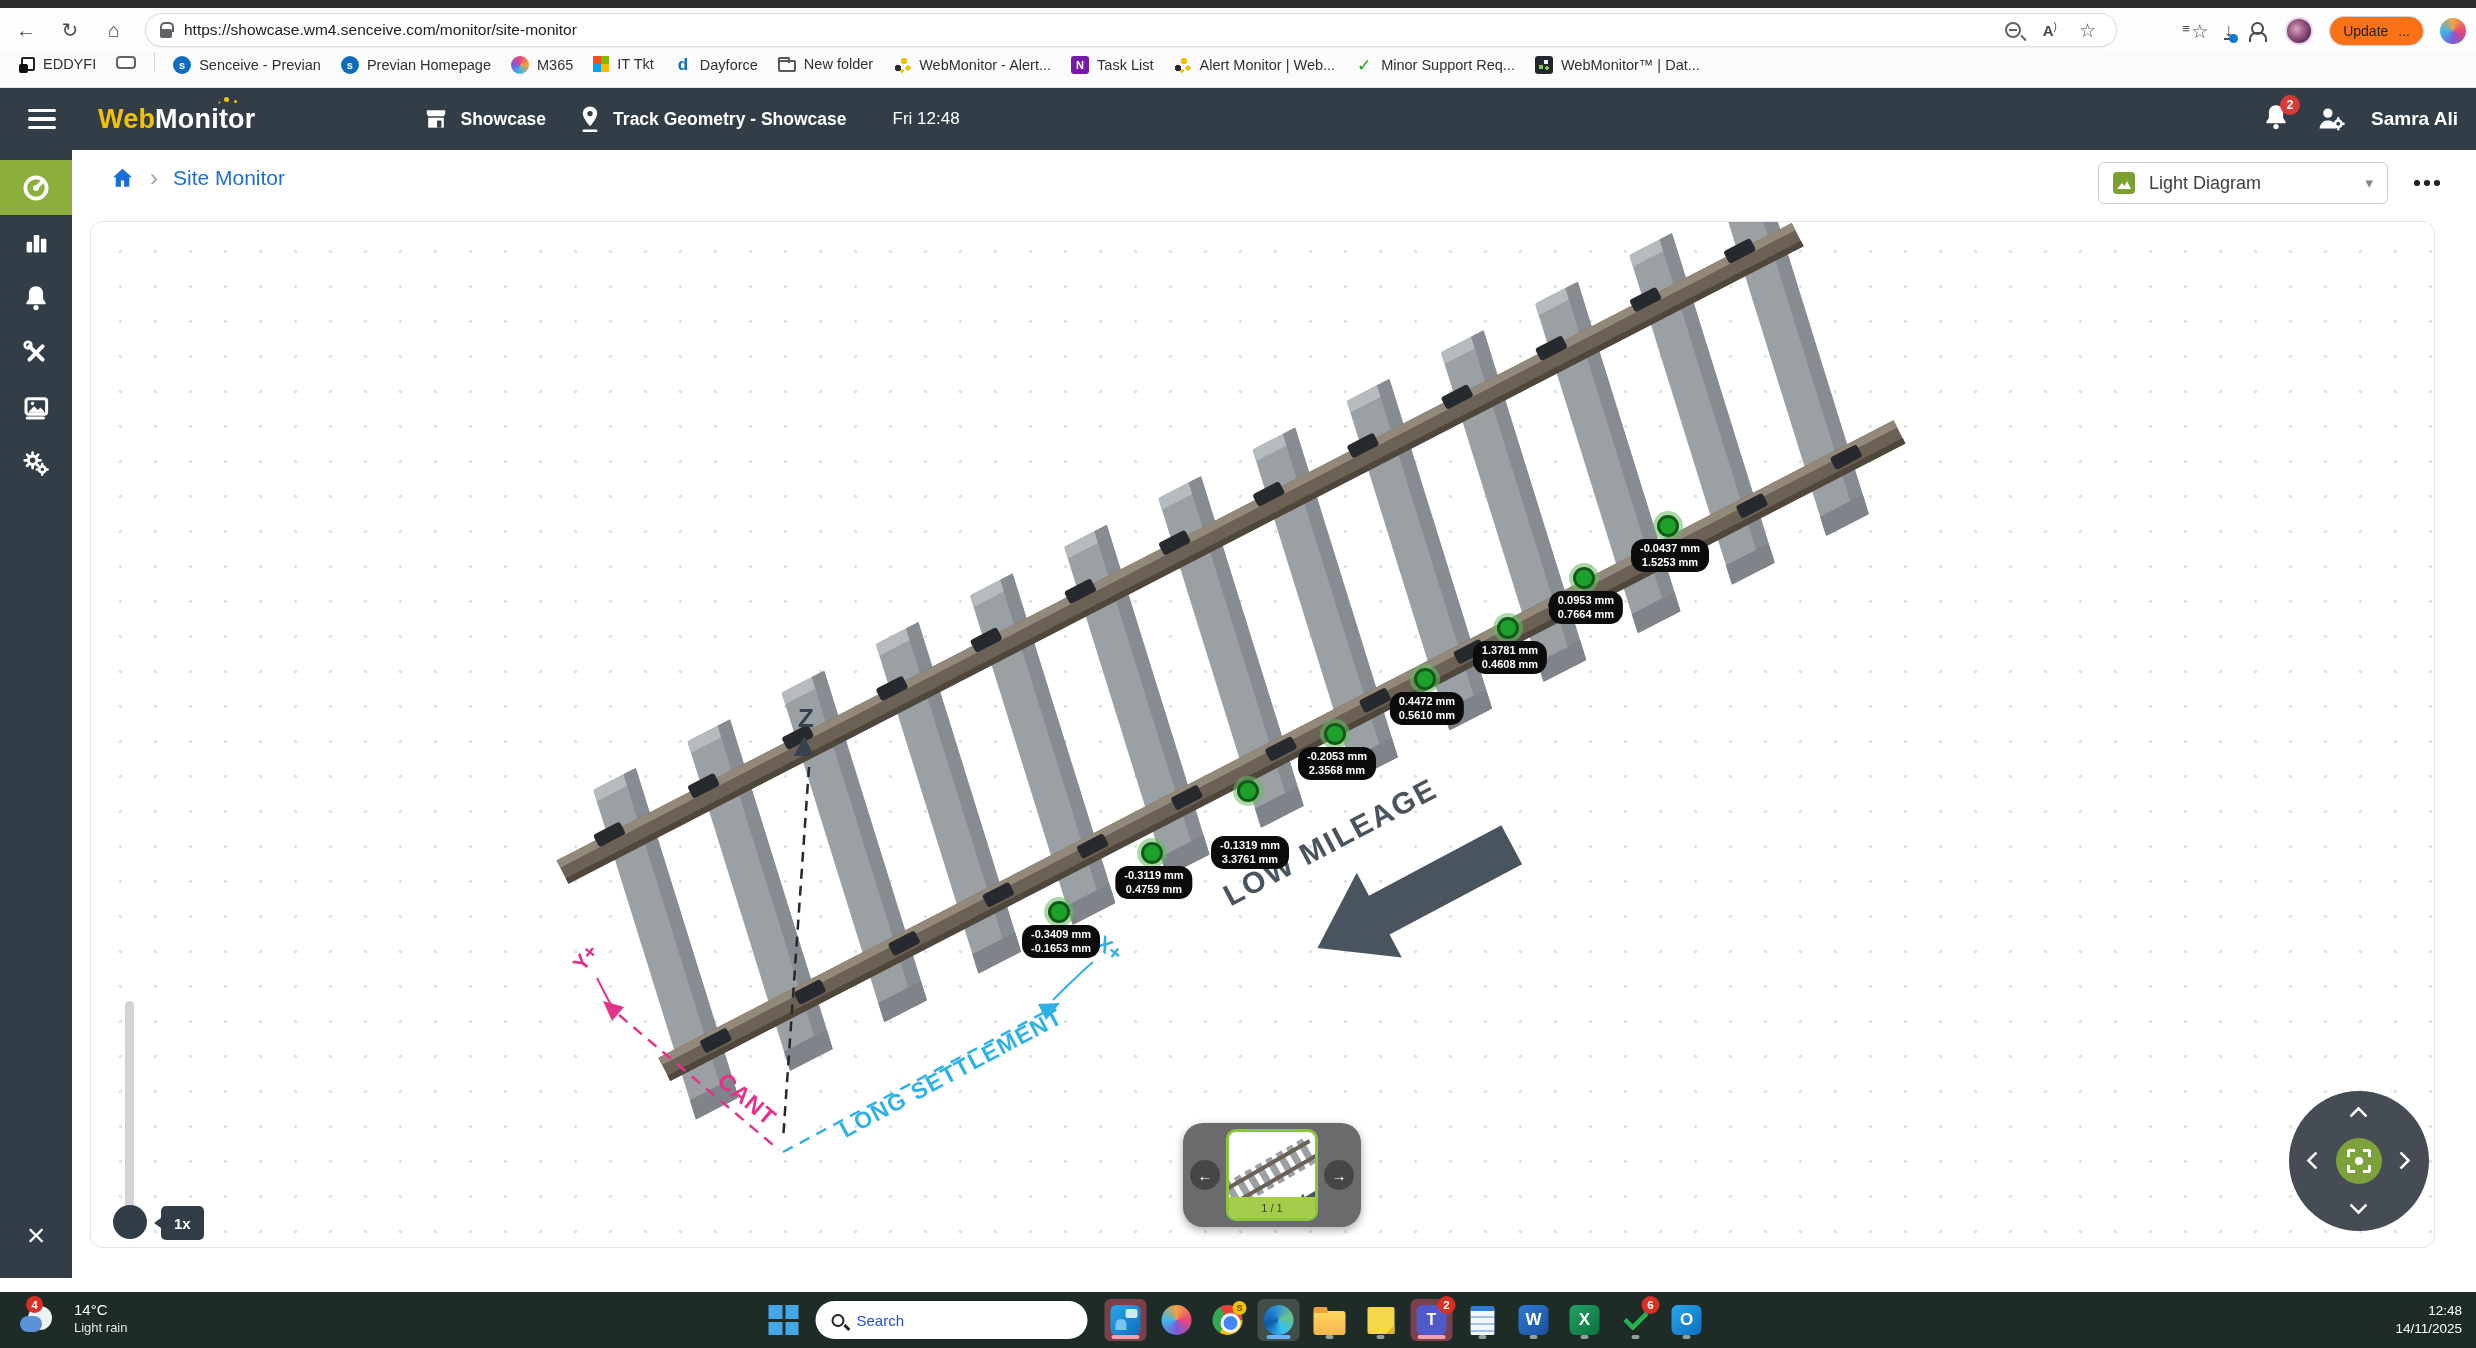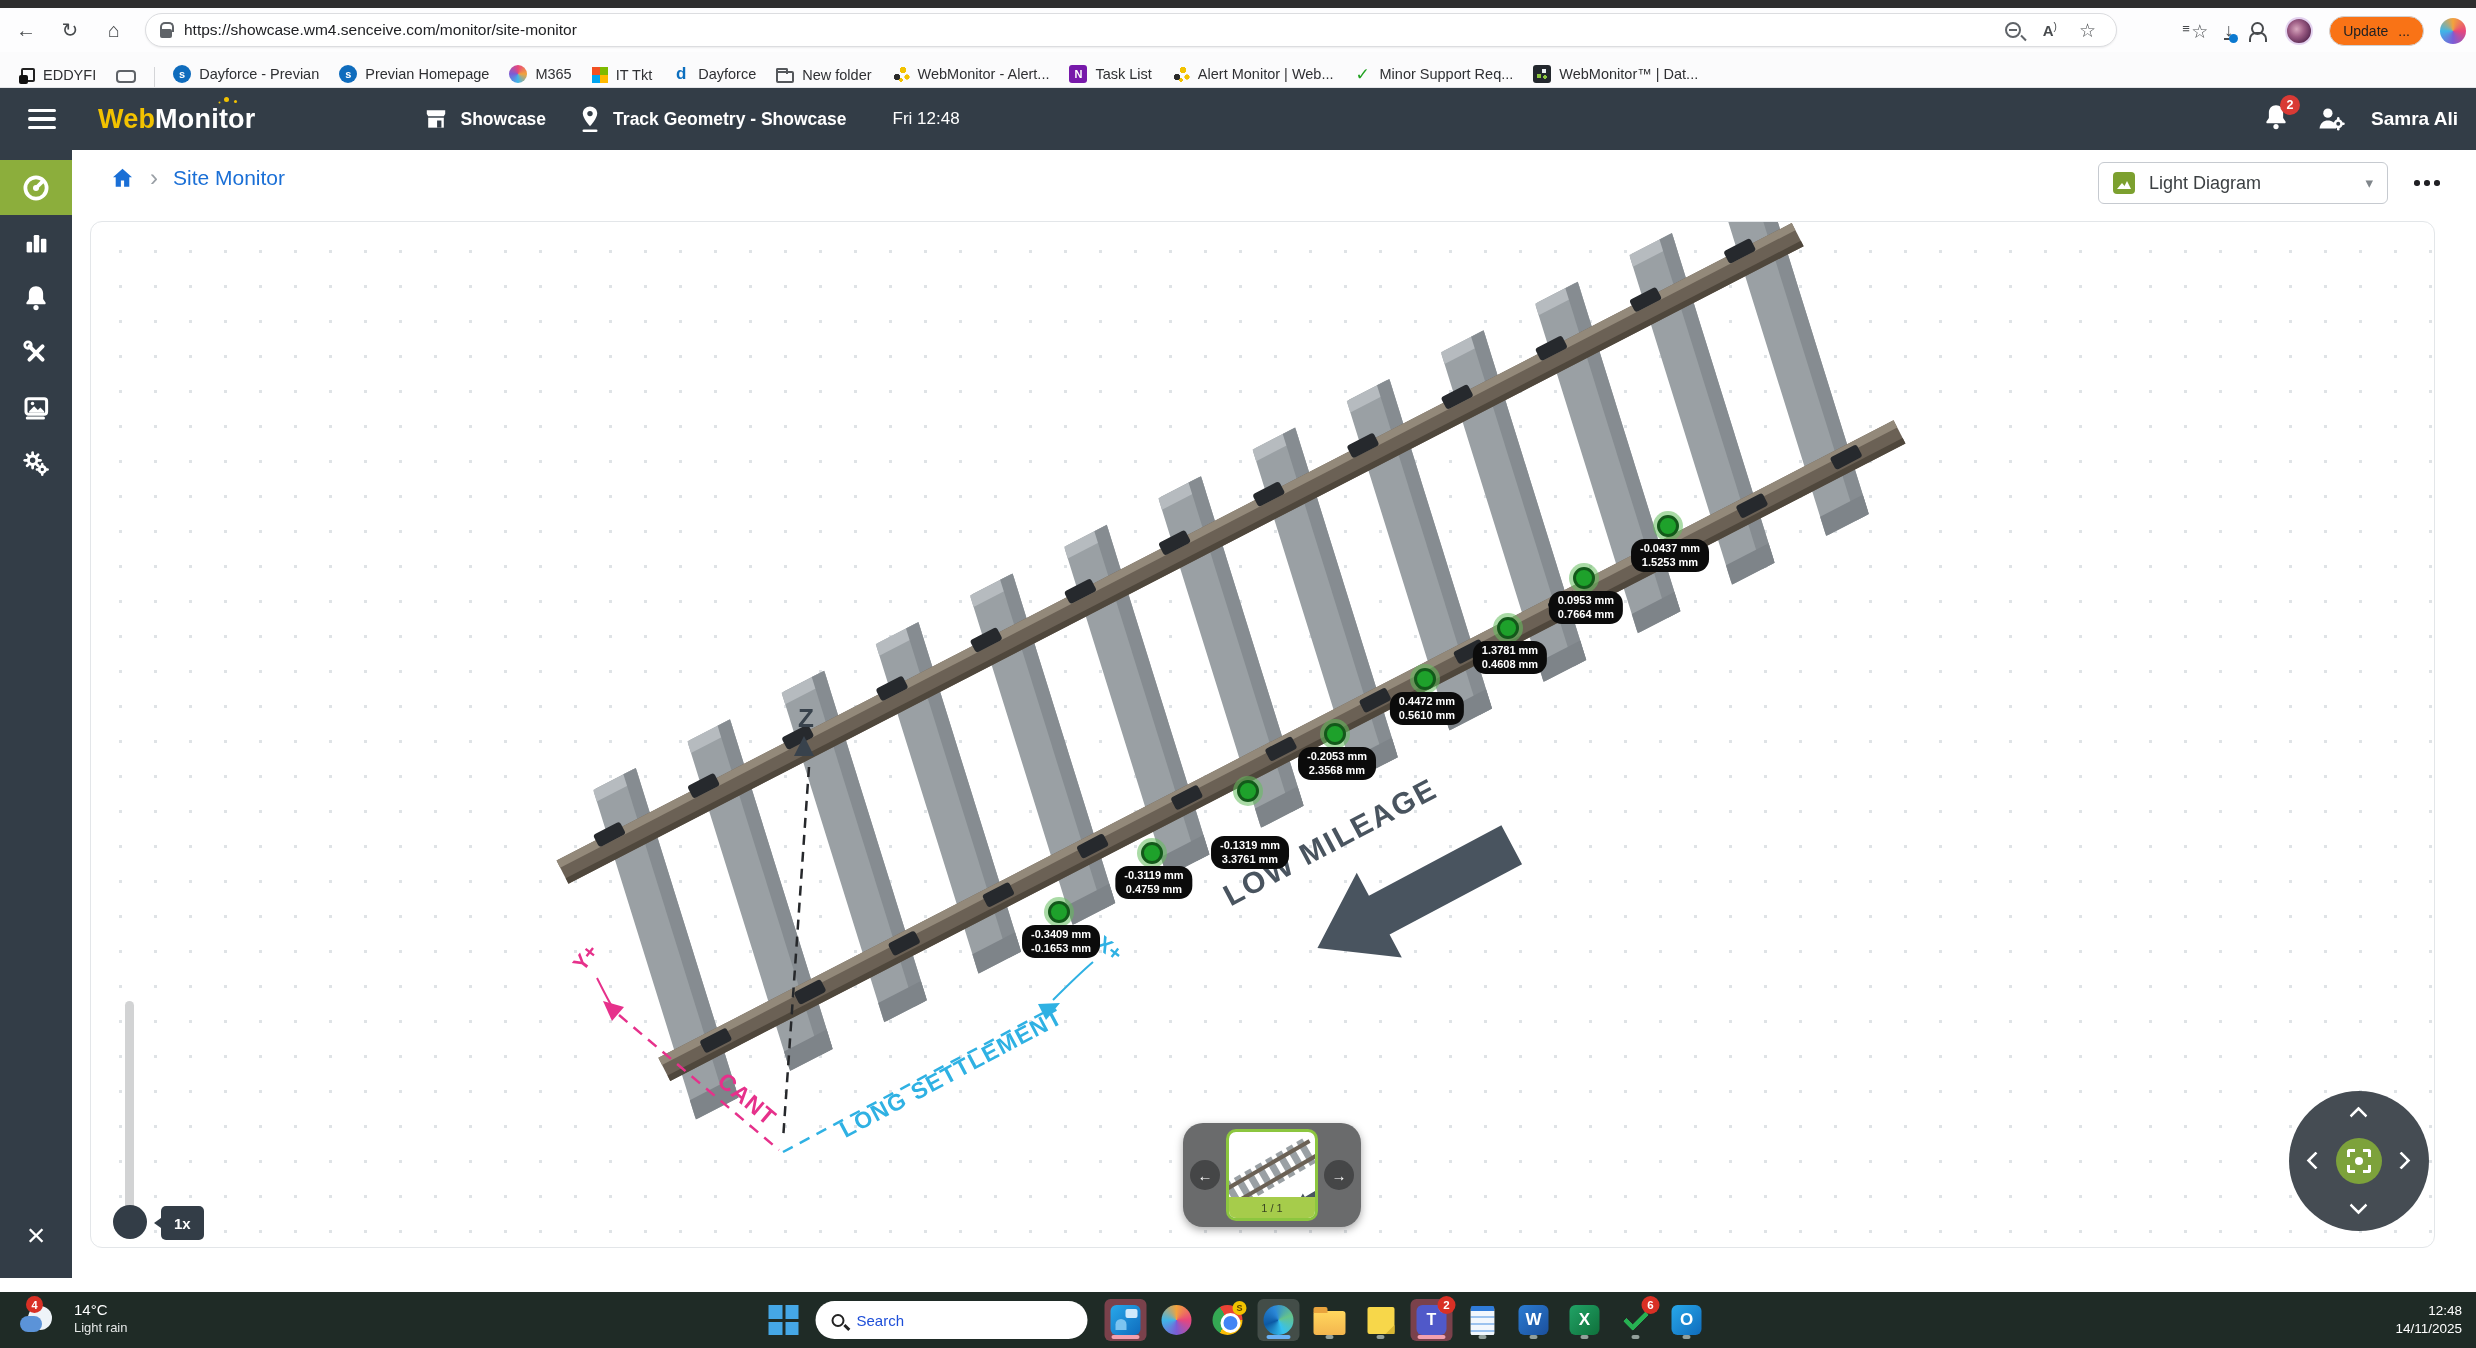--- a/index.html
+++ b/index.html
@@ -27,21 +27,21 @@
   .download { position:relative; font-size:18px; color:#474a4d; border-bottom:2px solid #474a4d; line-height:16px; }
   .download::after { content:""; position:absolute; right:-5px; bottom:-5px; width:9px; height:9px; background:#0b79d0; border-radius:50%; }
   .people { position:relative; width:20px; height:18px; }
   .people::before { content:""; position:absolute; left:2px; top:0; width:9px; height:9px; border:2px solid #474a4d; border-radius:50%; }
   .people::after { content:""; position:absolute; left:0; top:10px; width:14px; height:8px; border:2px solid #474a4d; border-bottom:none; border-radius:7px 7px 0 0; }
   .avatar { width:28px; height:28px; border-radius:50%; background:radial-gradient(circle at 40% 42%, #d8a7be 0%, #9c5c84 38%, #5d2c55 75%, #3c1b3a 100%); border:2px solid #e3d2ef; }
   .update-pill { display:flex; align-items:center; gap:10px; height:30px; padding:0 13px; border:1px solid #cfd1d4; border-radius:16px; background:#f97316; font-size:14px; color:#202124; }
   .copilot-ic { width:26px; height:26px; border-radius:50%; background:conic-gradient(#f2a33c,#e8467c,#7b5cd6,#3fb6e8,#f2a33c); }
 
   
-  .bookmarks { position:absolute; left:0; top:52px; width:100%; height:36px; background:#fbfbfc; border-bottom:1px solid #e4e5e8; display:flex; align-items:flex-end; padding-left:12px; gap:2px; }
+  .bookmarks { position:absolute; left:0; top:52px; width:100%; height:36px; background:#fbfbfc; border-bottom:1px solid #e4e5e8; display:flex; align-items:flex-start; padding-left:12px; gap:2px; }
   .bm { display:flex; align-items:center; gap:8px; padding:4px 9px; border-radius:6px; }
   .bm-label { font-size:14.5px; color:#2f3033; white-space:nowrap; }
   .bm-sep { width:1px; height:20px; background:#d4d5d8; margin:0 7px; }
   .fav { width:18px; height:18px; flex:none; position:relative; display:flex; align-items:center; justify-content:center; font-size:11px; }
   .fav-copy { border:2px solid #222; border-radius:2px; width:14px; height:14px; }
   .fav-copy::after { content:""; position:absolute; left:-4px; bottom:-4px; width:9px; height:9px; background:#111; border-radius:2px; }
   .fav-card { width:20px; height:13px; border:2px solid #5f6368; border-radius:4px; }
   .fav-sp { background:#0f6cbd; border-radius:50%; color:#fff; font-weight:bold; font-size:11px; }
   .fav-m365 { border-radius:50%; background:conic-gradient(#e8467c,#f2a33c,#3fb6e8,#7b5cd6,#e8467c); }
   .fav-ms { width:16px; height:16px; background:conic-gradient(#7fba00 0 25%, #ffb900 0 50%, #00a4ef 0 75%, #f25022 0); }
@@ -269,21 +269,21 @@
       <div class="bm">
         <span class="fav fav-copy"></span>
         <span class="bm-label">EDDYFI</span>
       </div>
       <div class="bm">
         <span class="fav fav-card"></span>
       </div>
       <div class="bm-sep"></div>
       <div class="bm">
         <span class="fav fav-sp">s</span>
-        <span class="bm-label">Dayforce - Previan</span>
+        <span class="bm-label">Senceive - Previan</span>
       </div>
       <div class="bm">
         <span class="fav fav-sp">s</span>
         <span class="bm-label">Previan Homepage</span>
       </div>
       <div class="bm">
         <span class="fav fav-m365"></span>
         <span class="bm-label">M365</span>
       </div>
       <div class="bm">

